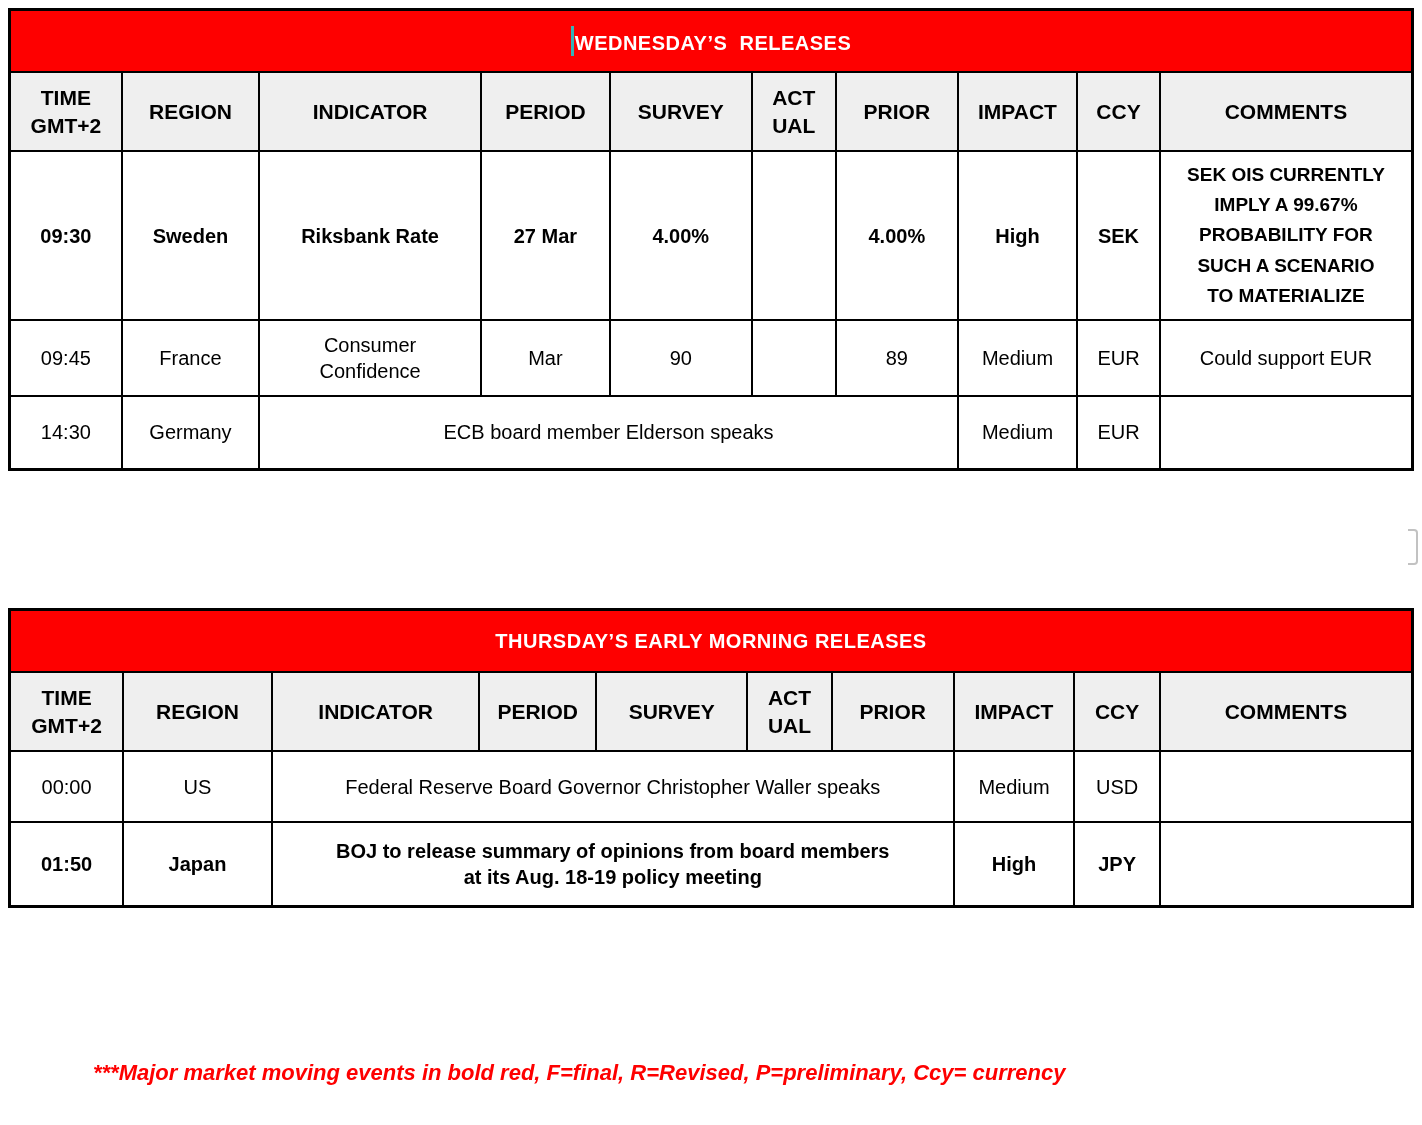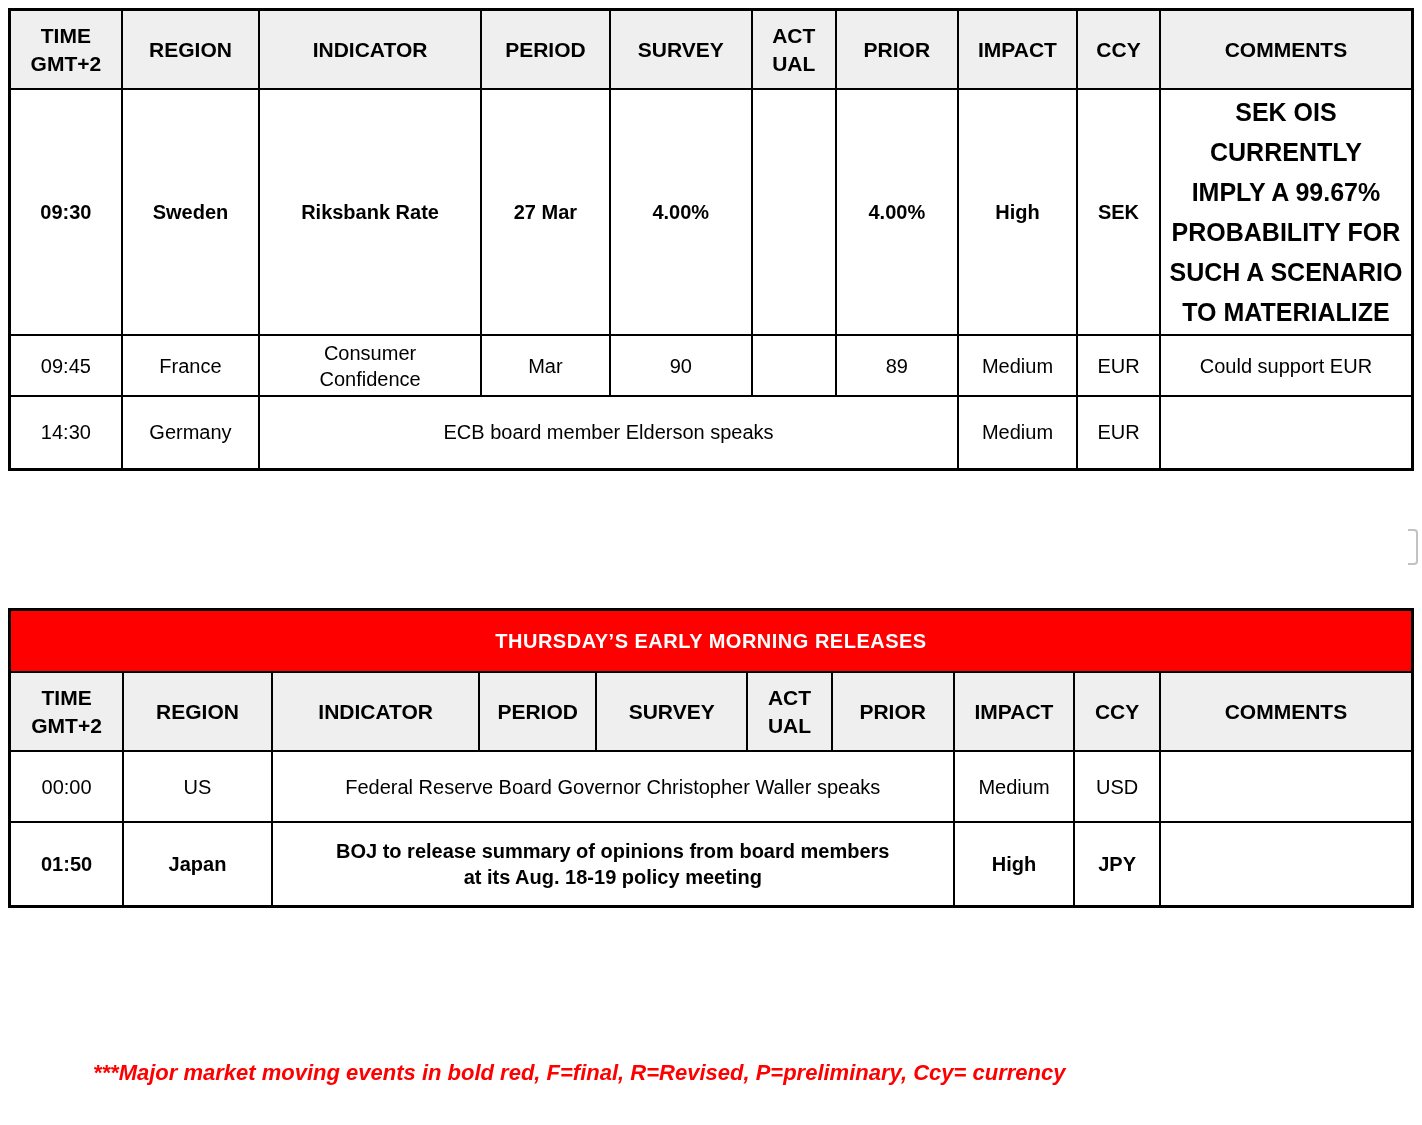--- a/index.html
+++ b/index.html
@@ -55,25 +55,25 @@
   }
   tr.colhead td{
     background:#efefef;
     font-weight:bold;
     font-size:21px;
     height:73px;
   }
   tr.b td{ font-weight:bold; }
   tr.r1w{ height:169px; }
   tr.r1w td.comments{
-    font-size:25px;
+    font-size:19px;
     line-height:1.6;
     font-weight:bold;
   }
-  tr.r2w{ height:61px; }
+  tr.r2w{ height:76px; }
   tr.r3w{ height:73px; }
   tr.r4w{ height:68px; }
   tr.r1t{ height:71px; }
   tr.r2t{ height:84px; }
   tr.r3t{ height:68px; }
   .footnote{
     position:absolute;
     left:85px;
     top:1060px;
     color:#fe0000;
@@ -106,20 +106,23 @@
         <col style="width:15.8%">
       <col style="width:9.2%">
         <col style="width:10.1%">
         <col style="width:6.0%">
       <col style="width:8.7%">
         <col style="width:8.5%">
         <col style="width:5.9%">
       <col style="width:18.0%">
     </colgroup>
     <tbody>
+        <tr>
+      <td colspan="10" class="banner"><span class="caret"></span><span>WEDNESDAY’S&nbsp; RELEASES</span></td>
+    </tr>
     <tr class="colhead">
       <td>TIME
 GMT+2</td>
       <td>REGION</td>
       <td>INDICATOR</td>
       <td>PERIOD</td>
       <td>SURVEY</td>
       <td>ACT
 UAL</td>
       <td>PRIOR</td>

